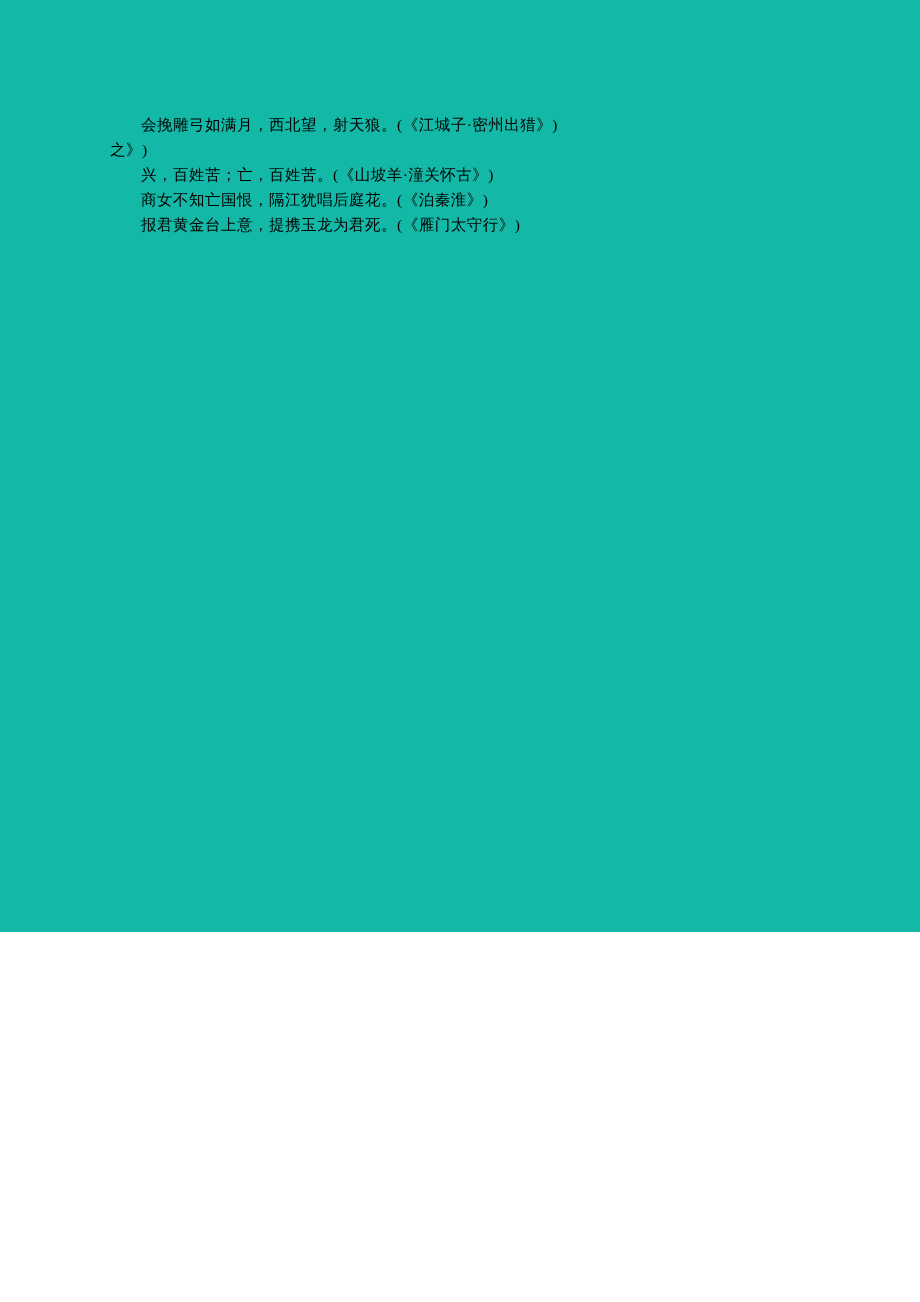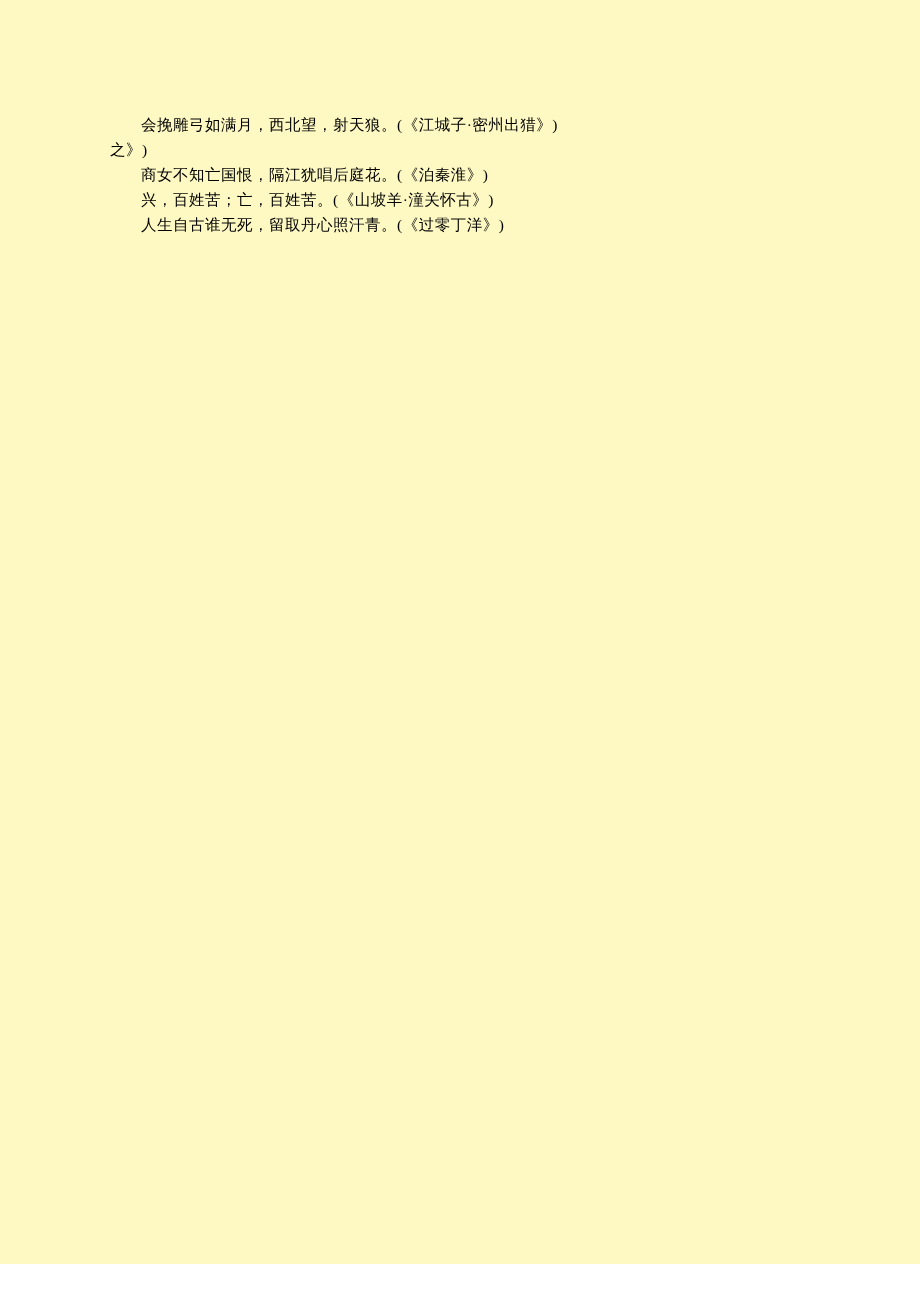--- a/index.html
+++ b/index.html
@@ -8,23 +8,23 @@
       box-sizing: border-box;
     }
     html, body {
       width: 920px;
       height: 1302px;
       background: #ffffff;
       font-family: "SimSun", "宋体", serif;
     }
     .page {
       width: 920px;
-      height: 1264px;
+      height: 932px;
       padding: 112px 110px 0 110px;
-      background: #fef9c3;
+      background: #14b8a6;
     }
     .text-content {
       font-size: 15.5px;
       line-height: 1.62;
       color: #000000;
       letter-spacing: 0.5px;
     }
     .line {
       text-indent: 2em;
     }
@@ -32,17 +32,17 @@
       text-indent: 0;
     }
   </style>
 </head>
 <body>
 
 <div class="page">
   <div class="text-content">
     <div class="line">会挽雕弓如满月，西北望，射天狼。(《江城子·密州出猎》)</div>
     <div class="line-continuation">之》)</div>
+    <div class="line">兴，百姓苦；亡，百姓苦。(《山坡羊·潼关怀古》)</div>
     <div class="line">商女不知亡国恨，隔江犹唱后庭花。(《泊秦淮》)</div>
-    <div class="line">兴，百姓苦；亡，百姓苦。(《山坡羊·潼关怀古》)</div>
-    <div class="line">人生自古谁无死，留取丹心照汗青。(《过零丁洋》)</div>
+    <div class="line">报君黄金台上意，提携玉龙为君死。(《雁门太守行》)</div>
   </div>
 </div>
 
 </body></html>

